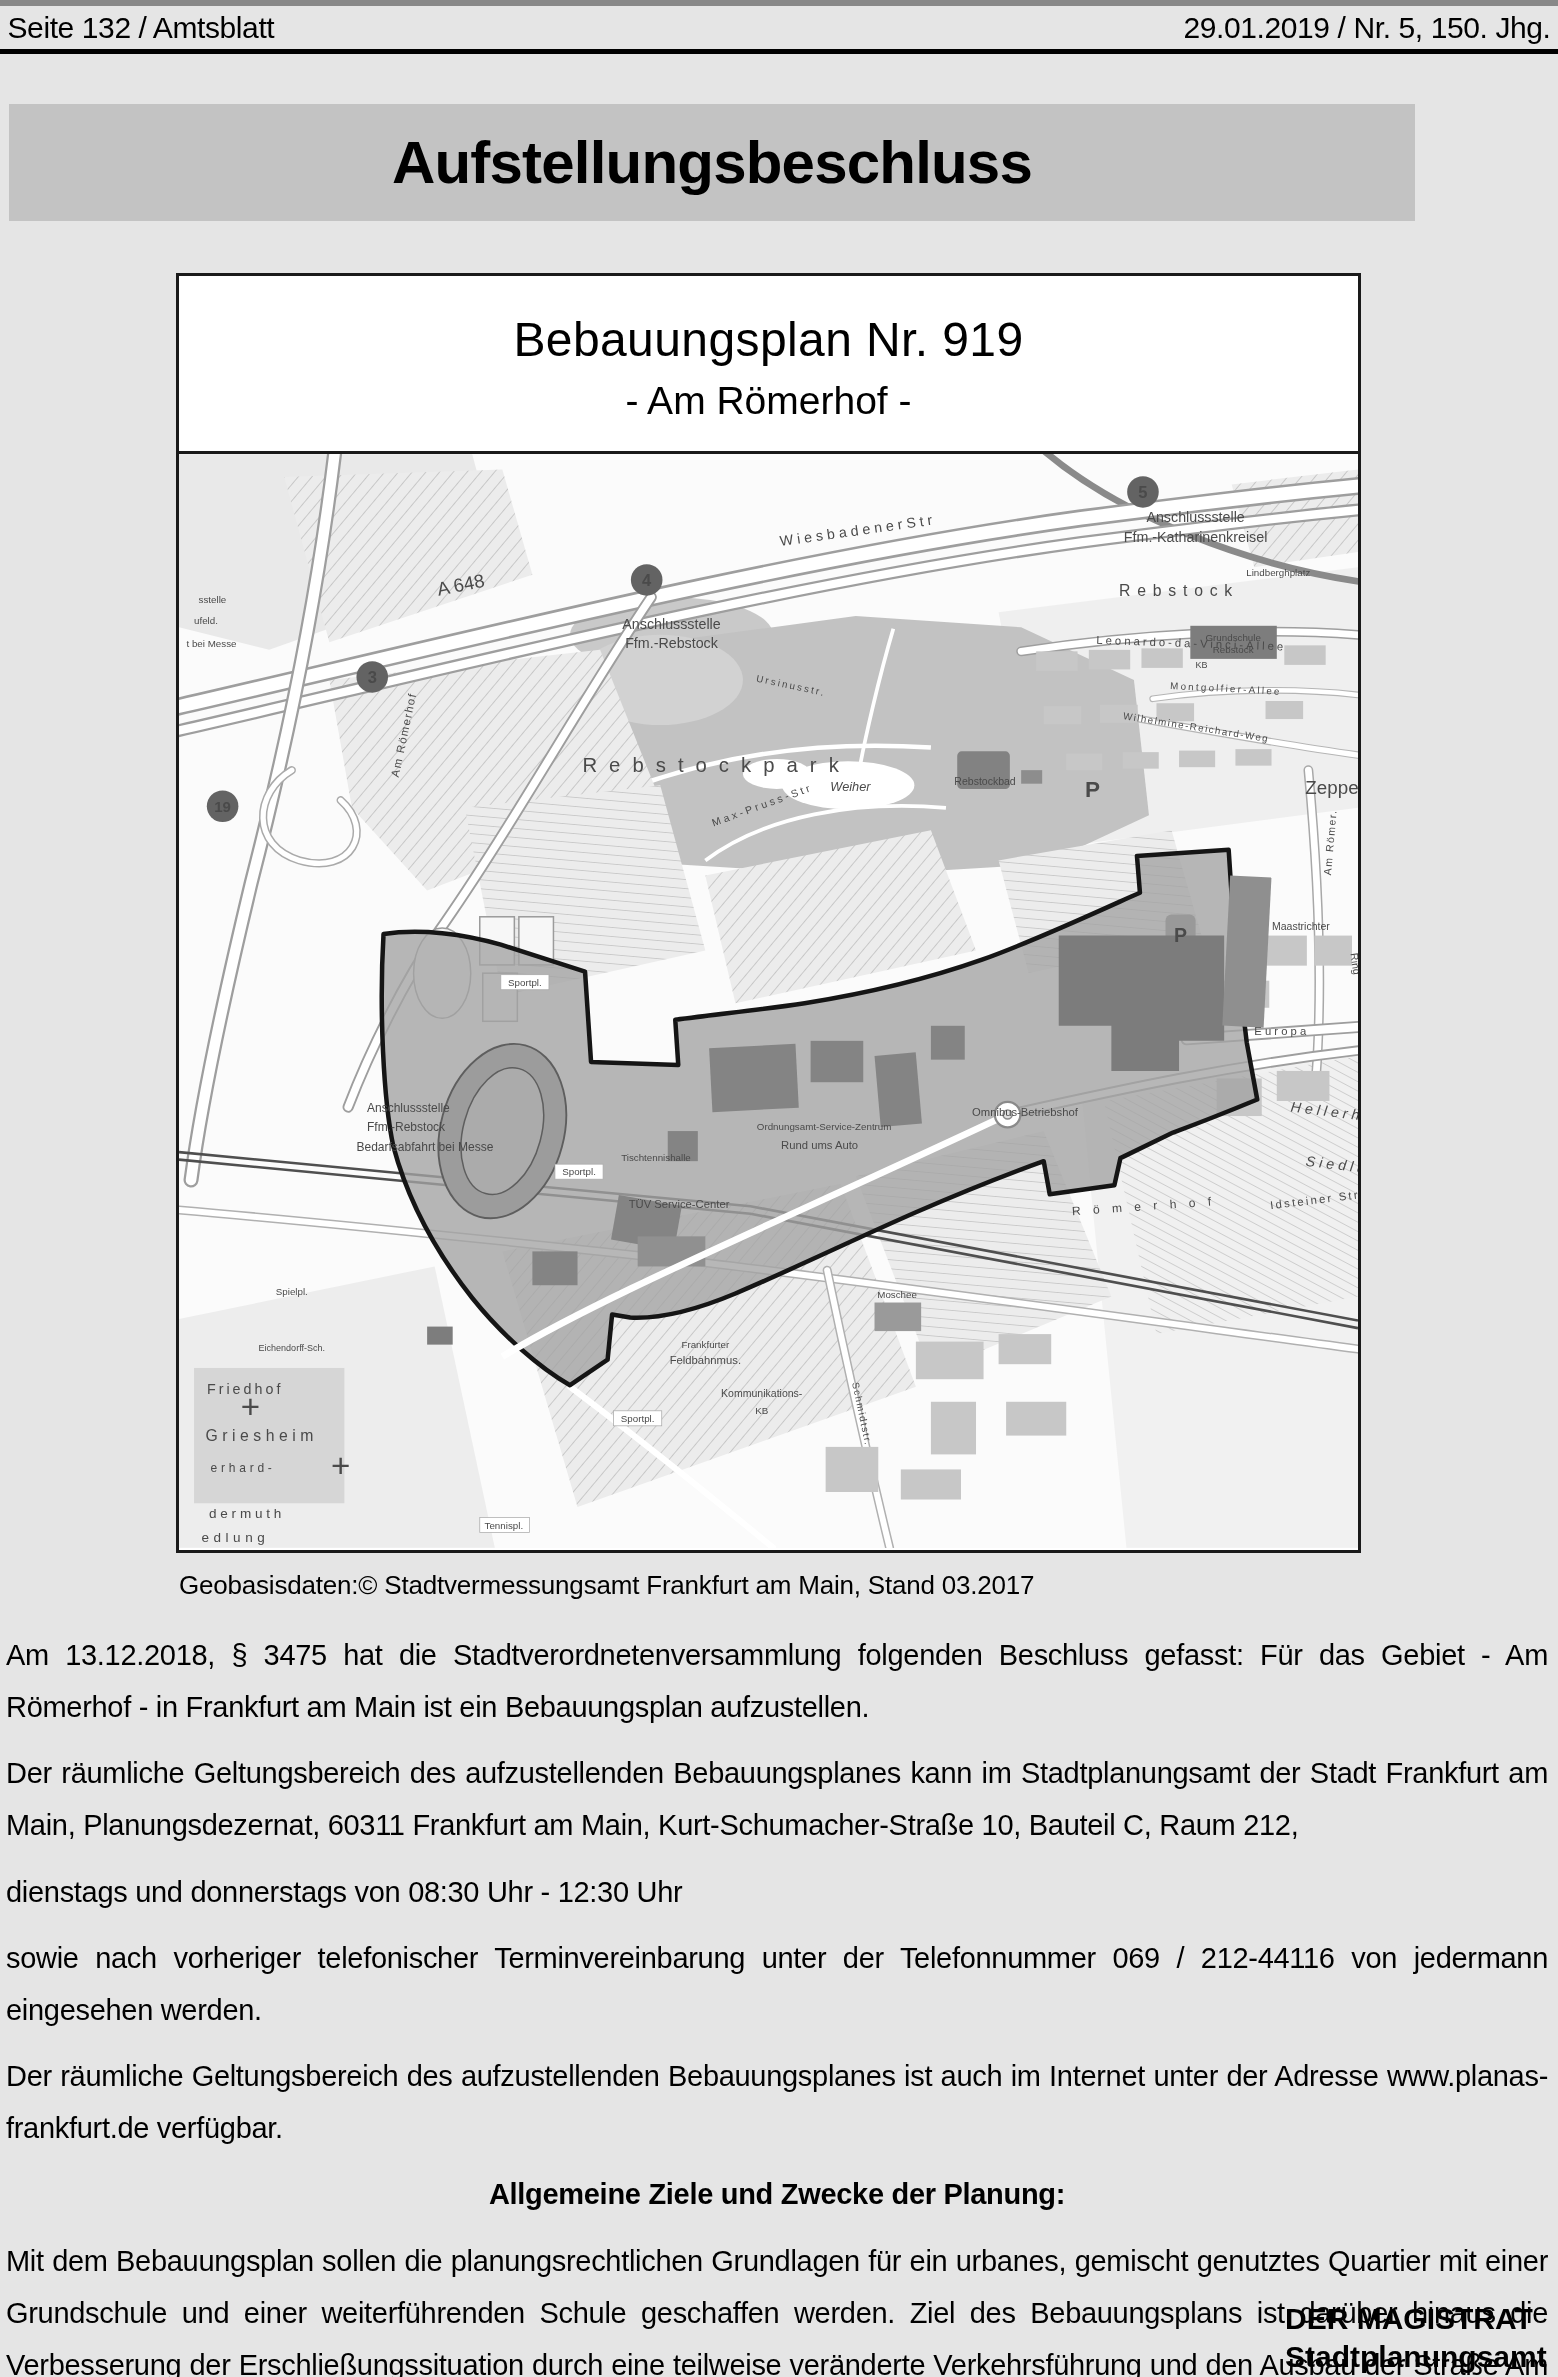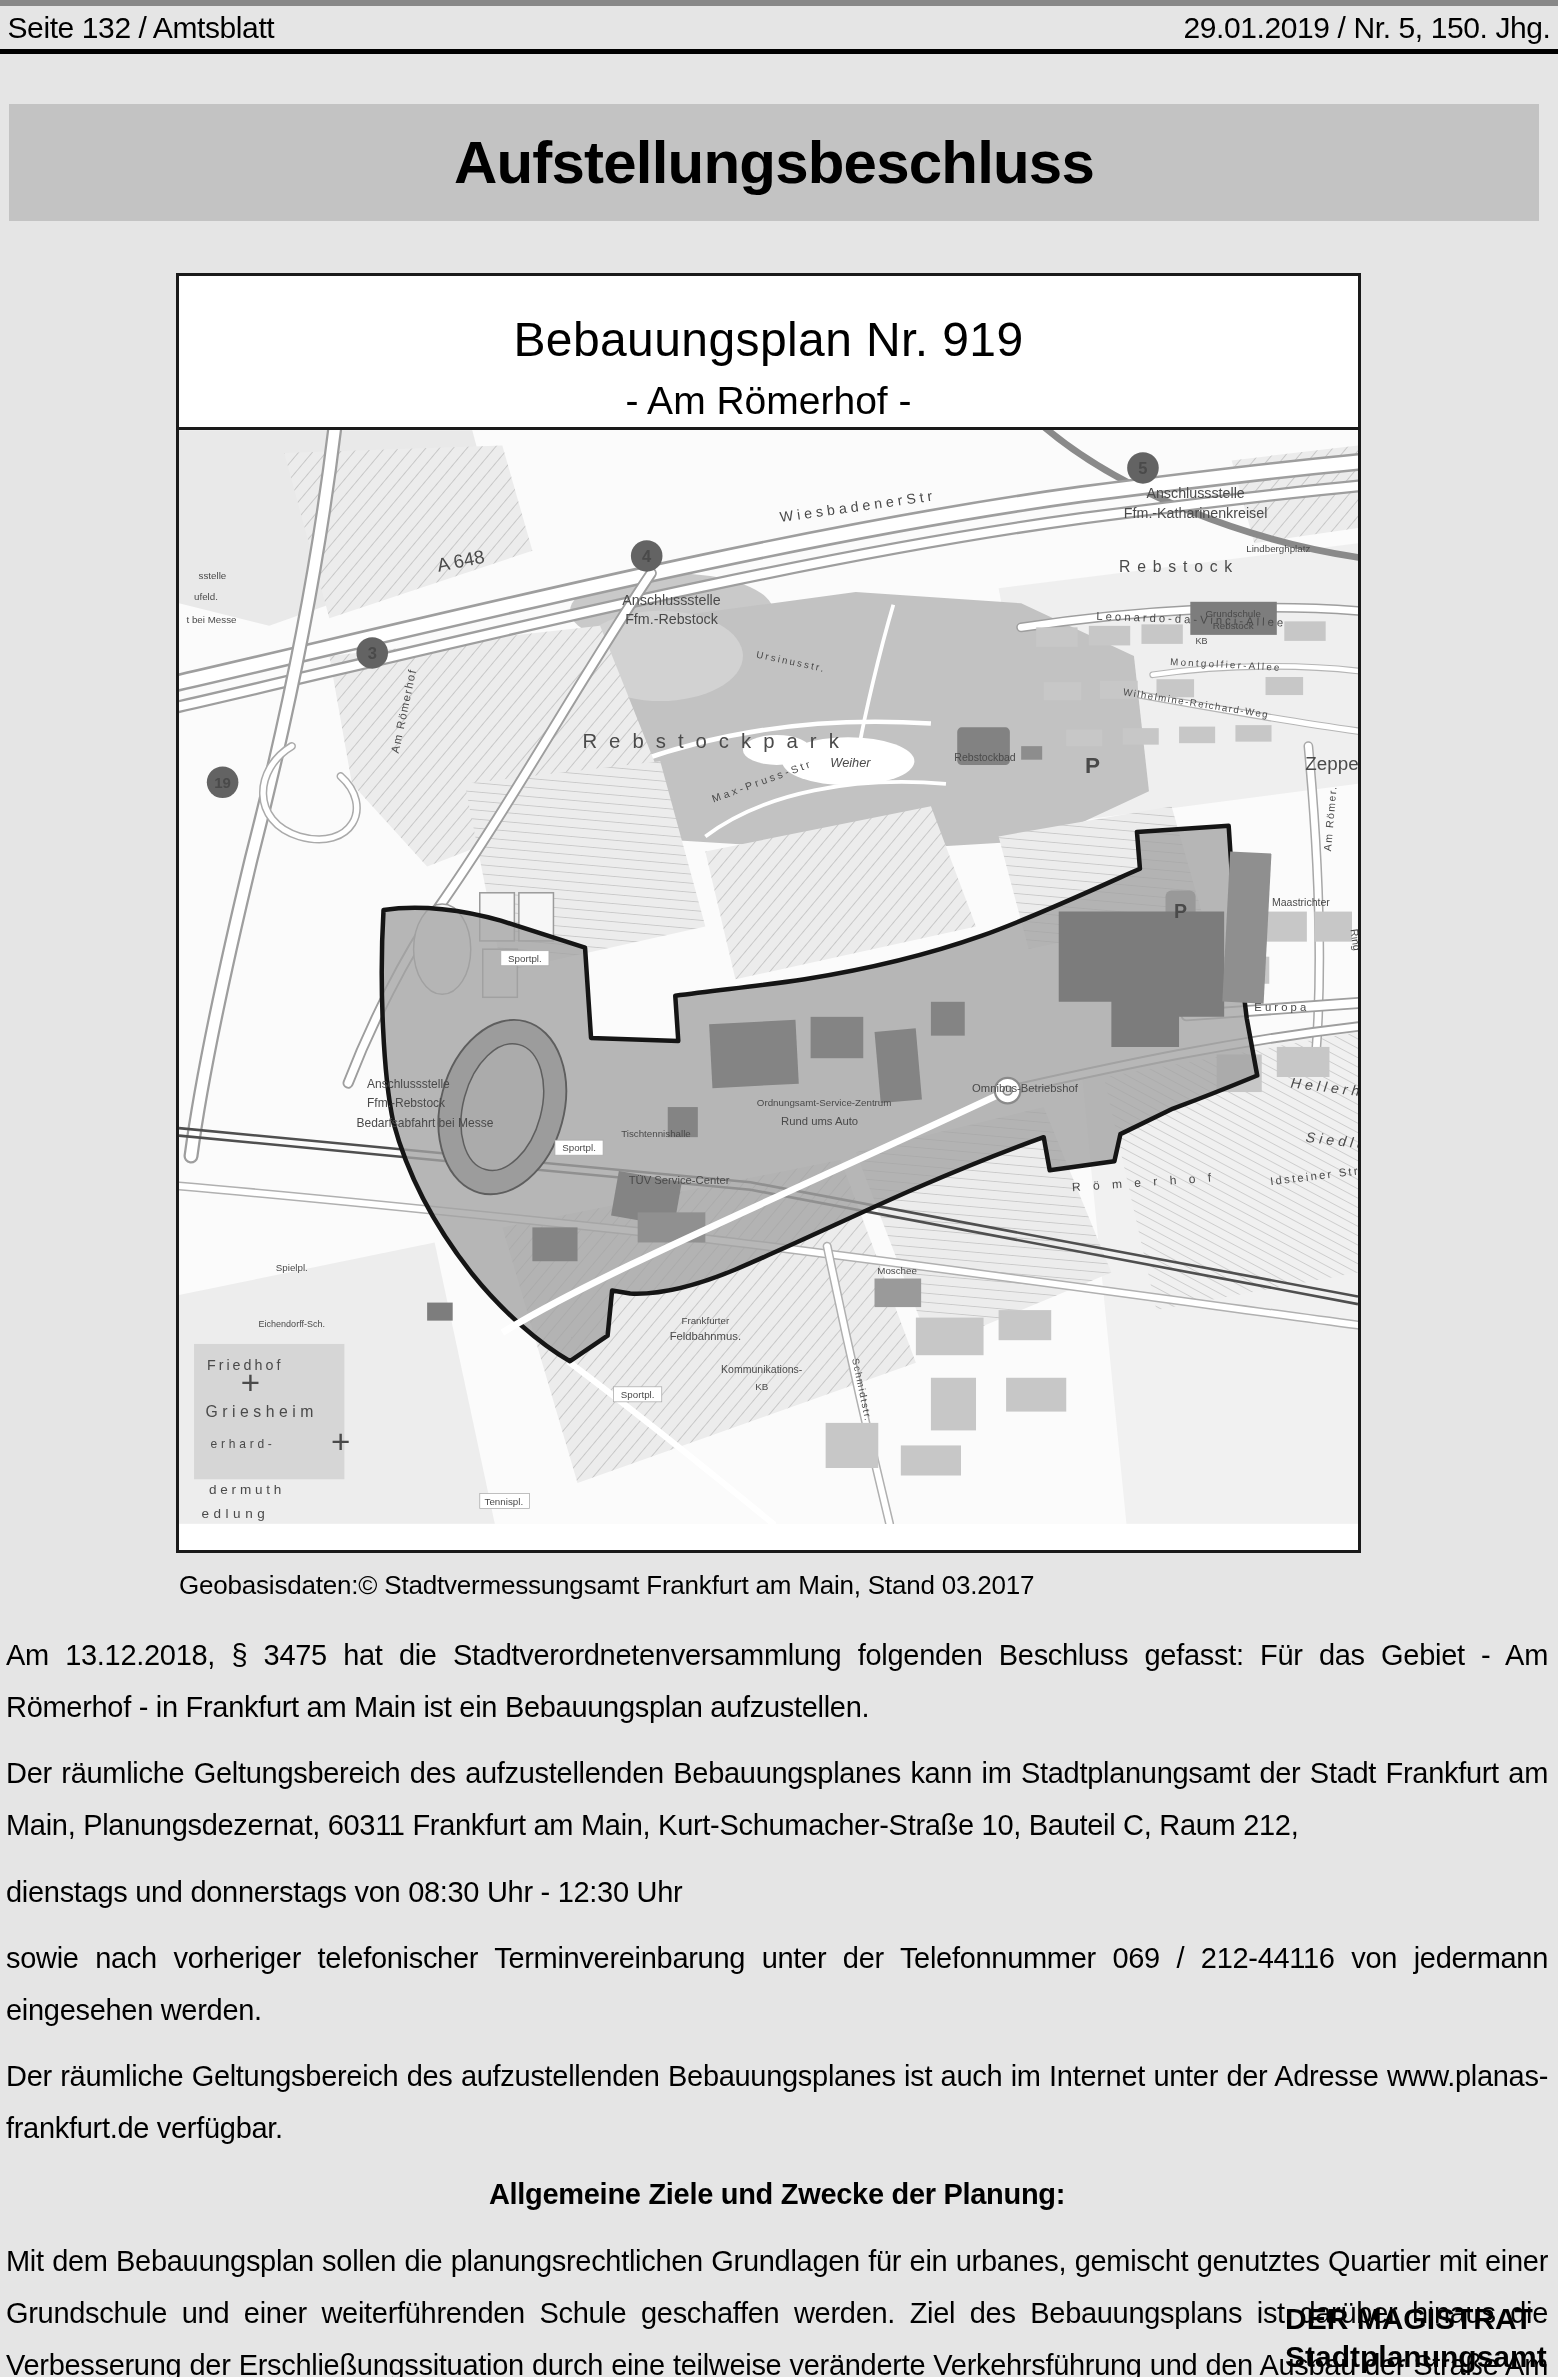--- a/index.html
+++ b/index.html
@@ -4,26 +4,26 @@
 <style>
   html,body { margin:0; padding:0; background:#888; }
   .page {
     position:relative; width:1558px; height:2377px; background:#e5e5e5;
     font-family:"Liberation Sans", sans-serif; color:#000; overflow:hidden;
     margin:6px auto;
   }
   .header-row { position:absolute; top:4.5px; left:7.5px; right:7.5px;
     display:flex; justify-content:space-between; font-size:30px; letter-spacing:-0.4px; }
   .rule { position:absolute; top:43px; left:0; width:1558px; height:5.3px; background:#000; }
-  .banner { position:absolute; top:98px; left:9px; width:1530px; height:117px;
+  .banner { position:absolute; top:98px; left:9px; width:1406px; height:117px;
     background:#c3c3c3; display:flex; align-items:center; justify-content:center; }
   .banner-title { font-size:60px; font-weight:bold; letter-spacing:-0.8px; }
   .map-box { position:absolute; top:267px; left:176px; width:1185px; height:1280px;
     border:3px solid #1a1a1a; box-sizing:border-box; background:#fff; }
-  .map-title { height:154px; border-bottom:3px solid #1a1a1a; text-align:center; box-sizing:border-box; }
+  .map-title { height:178px; border-bottom:3px solid #1a1a1a; text-align:center; box-sizing:border-box; }
   .map-title-1 { font-size:48px; padding-top:36px; letter-spacing:0.4px; }
   .map-title-2 { font-size:39px; padding-top:12px; }
   svg.map { display:block; width:1179px; height:1094px; background:#fbfbfb; }
   .caption { position:absolute; top:1564px; left:179px; font-size:26px; letter-spacing:-0.2px; }
   .body-text { position:absolute; top:1623px; left:6px; width:1542px;
     font-size:29px; line-height:52px; letter-spacing:-0.3px; }
   .body-text p { margin:0 0 14.3px 0; text-align:justify; }
   .body-text p.heading { font-weight:bold; text-align:center; }
   .signature { position:absolute; top:2294px; left:1285px; font-weight:bold;
     font-size:30px; line-height:38px; }

